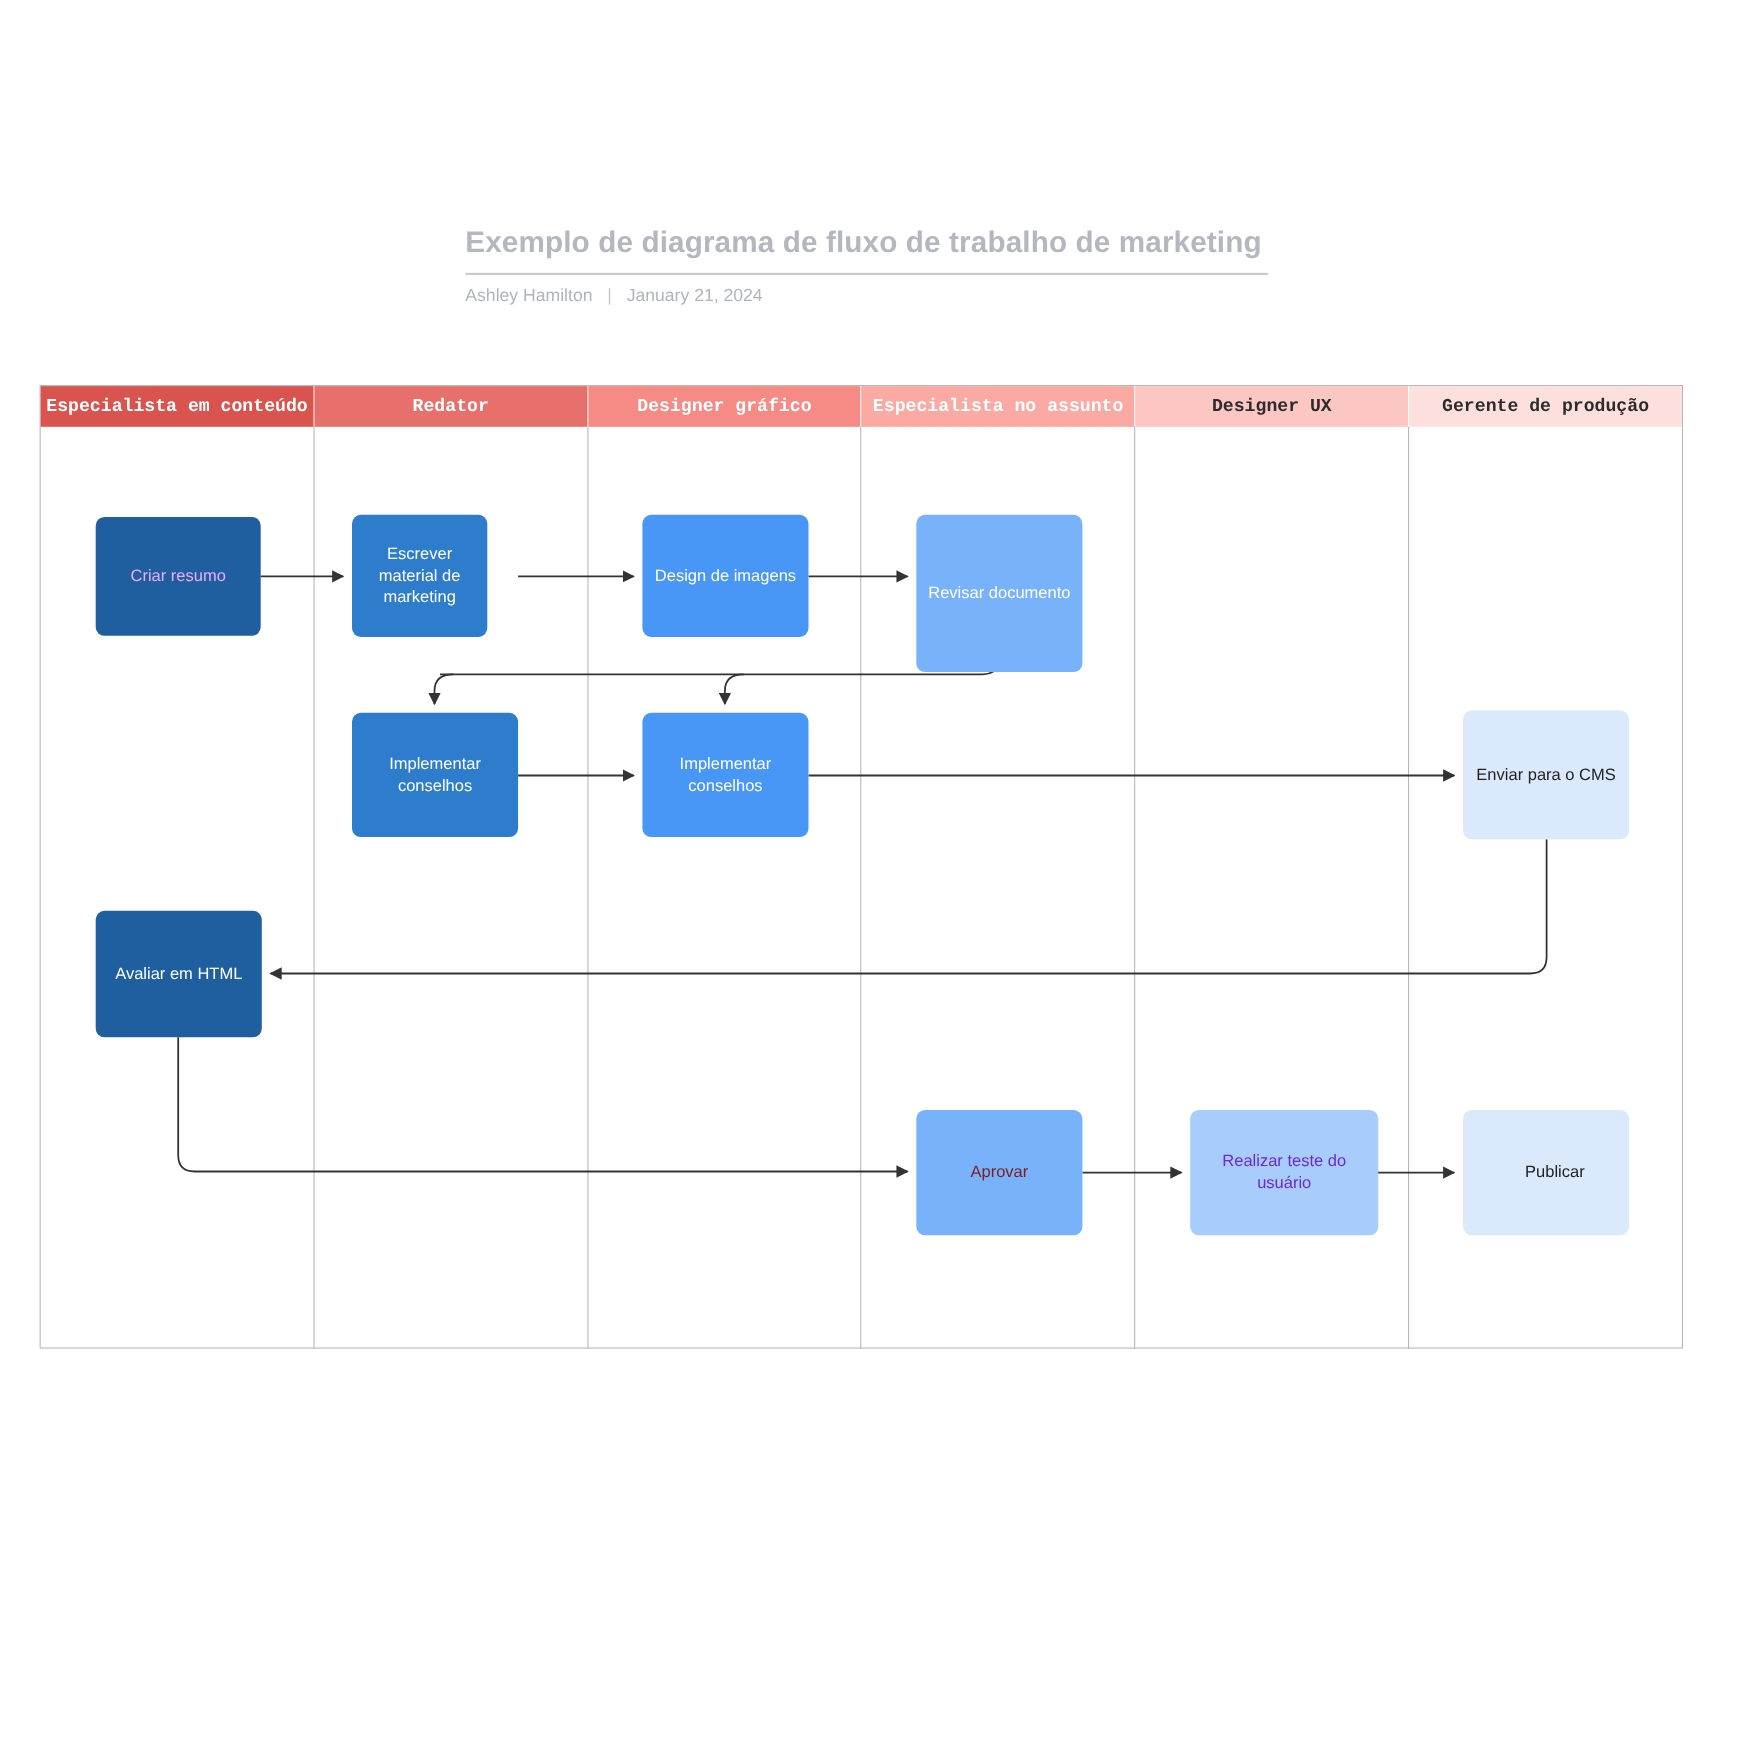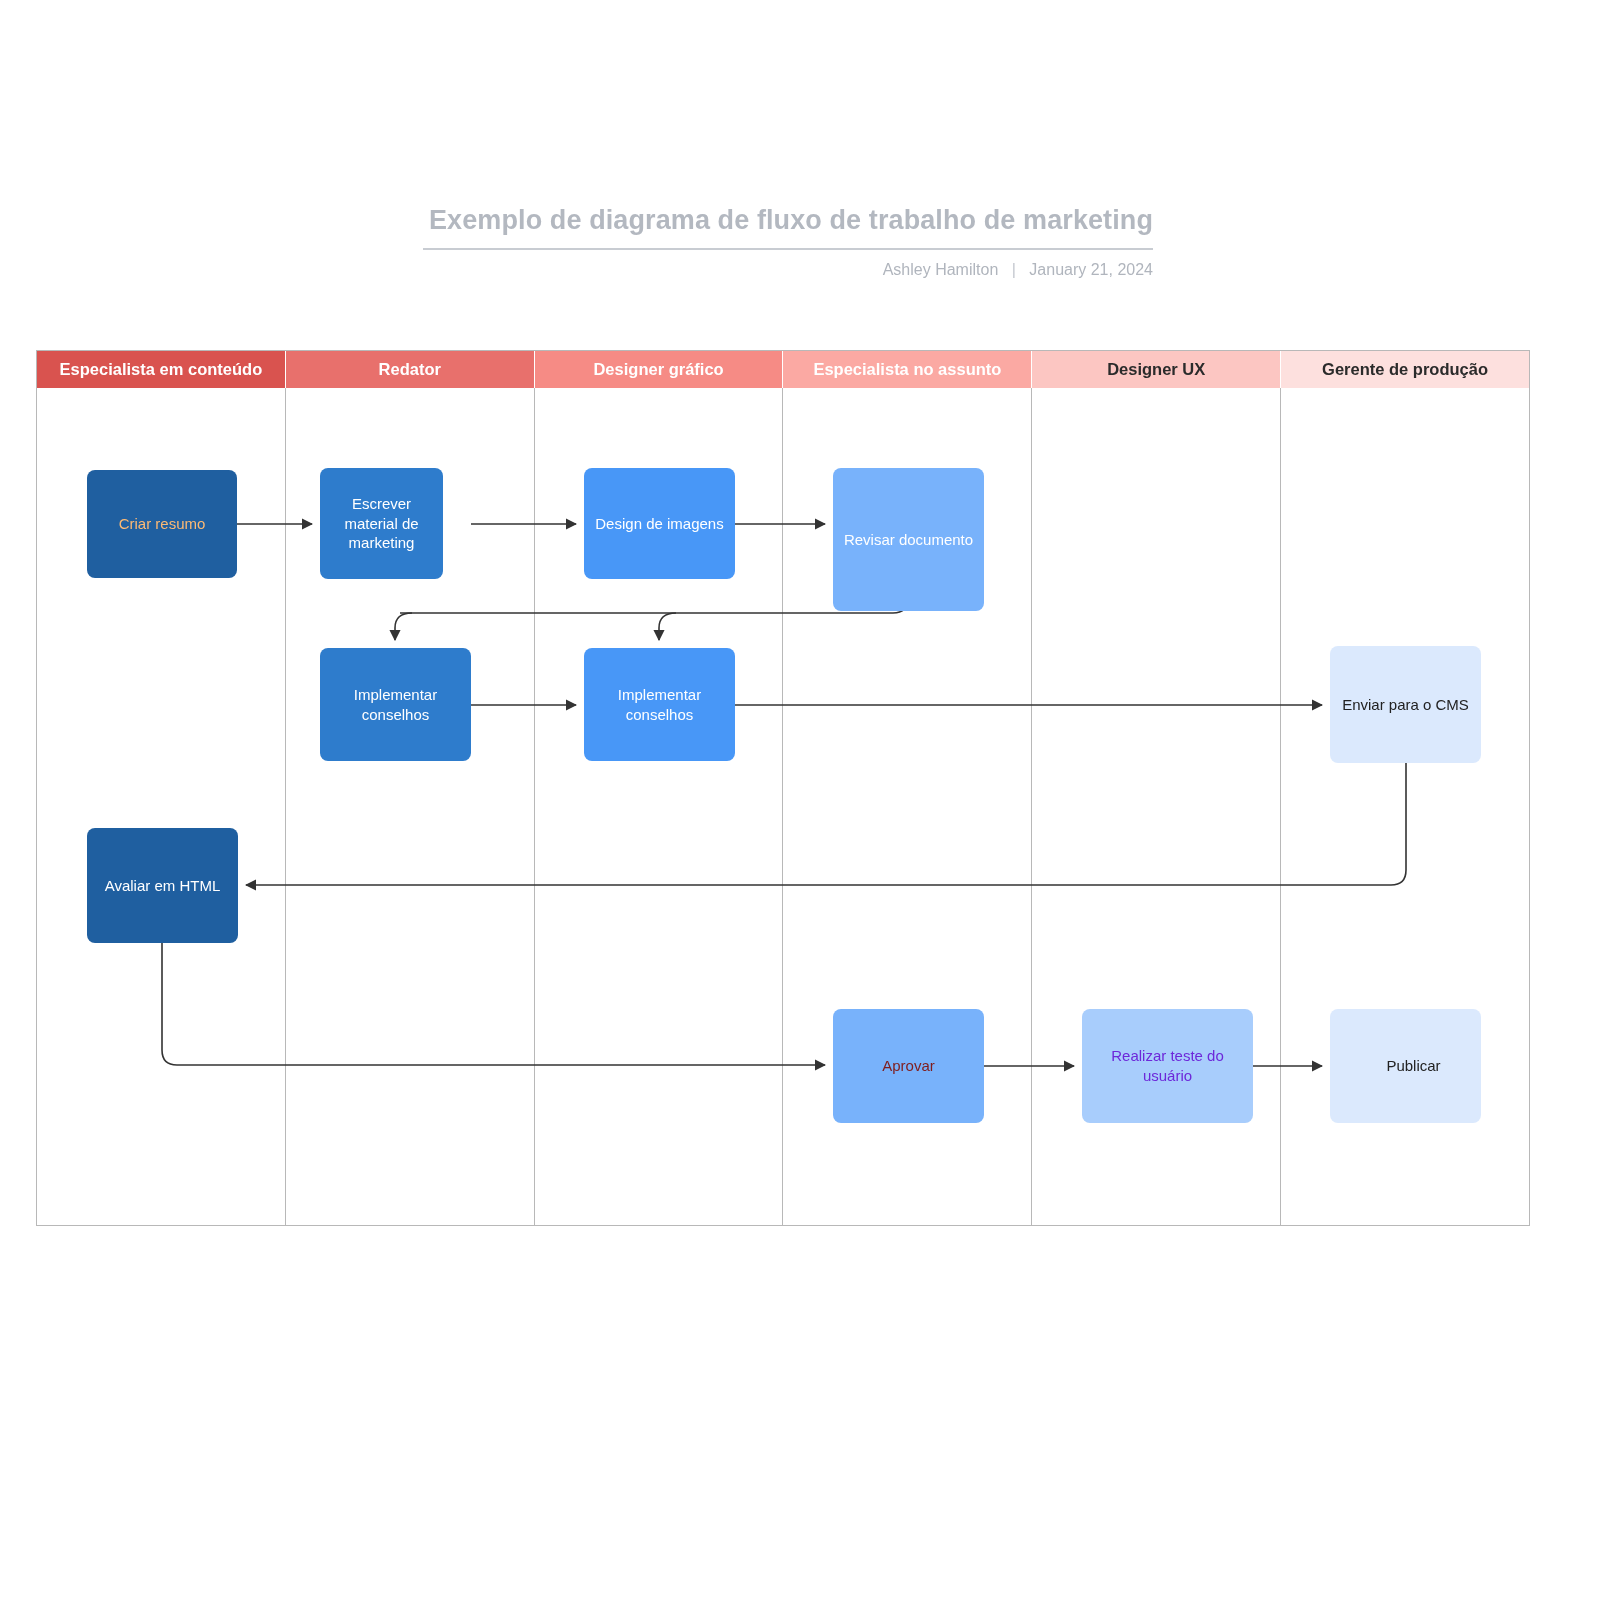--- a/index.html
+++ b/index.html
@@ -14,21 +14,21 @@
     font-family: "Liberation Sans", sans-serif;
     overflow: hidden;
   }
 
   
   #doc-header {
     position: absolute;
     left: 423px;
     top: 205px;
     width: 730px;
-    text-align: right;
+    text-align: left;
   }
   #doc-title {
     font-size: 27px;
     font-weight: bold;
     color: #b3b8c0;
     letter-spacing: 0.1px;
     padding-bottom: 12px;
     border-bottom: 2px solid #c8ccd2;
     white-space: nowrap;
   }
@@ -45,20 +45,21 @@
   
   #lane-frame {
     position: absolute;
     left: 36px;
     top: 350px;
     width: 1494px;
     height: 876px;
     border: 1px solid #b8b8b8;
     box-sizing: border-box;
     background: #ffffff;
+    font-family: Liberation Mono, monospace;
   }
   #lane-header-row {
     position: absolute;
     left: 0;
     top: 0;
     width: 100%;
     height: 37px;
     display: flex;
   }
   .lane-header {
@@ -170,21 +171,21 @@
     <path d="M 1406 763 L 1406 870 Q 1406 885 1391 885 L 246 885" marker-end="url(#arrow)"></path>
 
     <path d="M 162 943 L 162 1050 Q 162 1065 177 1065 L 825 1065" marker-end="url(#arrow)"></path>
 
     <path d="M 984 1066 L 1074 1066" marker-end="url(#arrow)"></path>
 
     <path d="M 1233 1066 L 1322 1066" marker-end="url(#arrow)"></path>
   </g>
 </svg>
 
-<div class="node" id="n-criar-resumo" style="left: 87px; top: 470px; width: 150px; height: 108px; background: rgb(31, 95, 160); color: #fdba74;">Criar resumo</div>
+<div class="node" id="n-criar-resumo" style="left: 87px; top: 470px; width: 150px; height: 108px; background: rgb(31, 95, 160); color: #f0abfc;">Criar resumo</div>
 <div class="node" id="n-escrever-material" style="left: 320px; top: 468px; width: 123px; height: 111px; background: rgb(46, 124, 204); color: rgb(255, 255, 255);">Escrever material de marketing</div>
 <div class="node" id="n-design-imagens" style="left: 584px; top: 468px; width: 151px; height: 111px; background: rgb(72, 151, 247); color: rgb(255, 255, 255);">Design de imagens</div>
 <div class="node" id="n-revisar-documento" style="left: 833px; top: 468px; width: 151px; height: 143px; background: rgb(120, 178, 251); color: rgb(255, 255, 255);">Revisar documento</div>
 <div class="node" id="n-impl-redator" style="left: 320px; top: 648px; width: 151px; height: 113px; background: rgb(46, 124, 204); color: rgb(255, 255, 255);">Implementar conselhos</div>
 <div class="node" id="n-impl-designer" style="left: 584px; top: 648px; width: 151px; height: 113px; background: rgb(72, 151, 247); color: rgb(255, 255, 255);">Implementar conselhos</div>
 <div class="node" id="n-enviar-cms" style="left: 1330px; top: 646px; width: 151px; height: 117px; background: rgb(219, 233, 253); color: rgb(34, 34, 34);">Enviar para o CMS</div>
 <div class="node" id="n-avaliar-html" style="left: 87px; top: 828px; width: 151px; height: 115px; background: rgb(31, 95, 160); color: rgb(255, 255, 255);">Avaliar em HTML</div>
 <div class="node" id="n-aprovar" style="left: 833px; top: 1009px; width: 151px; height: 114px; background: rgb(120, 178, 251); color: #7f1d1d;">Aprovar</div>
 <div class="node" id="n-realizar-teste" style="left: 1082px; top: 1009px; width: 171px; height: 114px; background: rgb(168, 205, 252); color: #6d28d9;">Realizar teste do usuário</div>
 <div class="node" id="n-publicar" style="left: 1330px; top: 1009px; width: 151px; height: 114px; background: rgb(219, 233, 253); color: rgb(34, 34, 34); padding-left: 24px;">Publicar</div>

